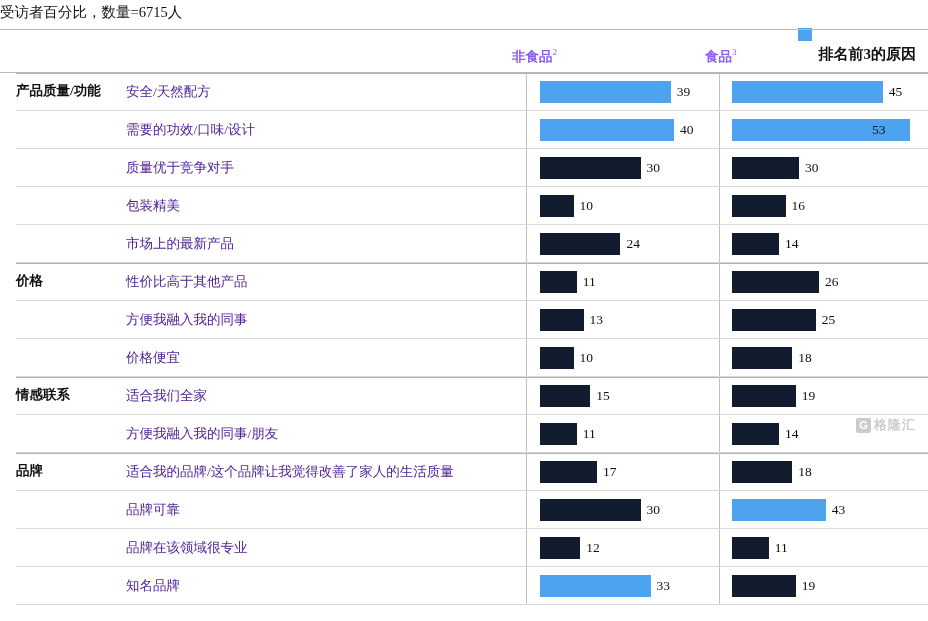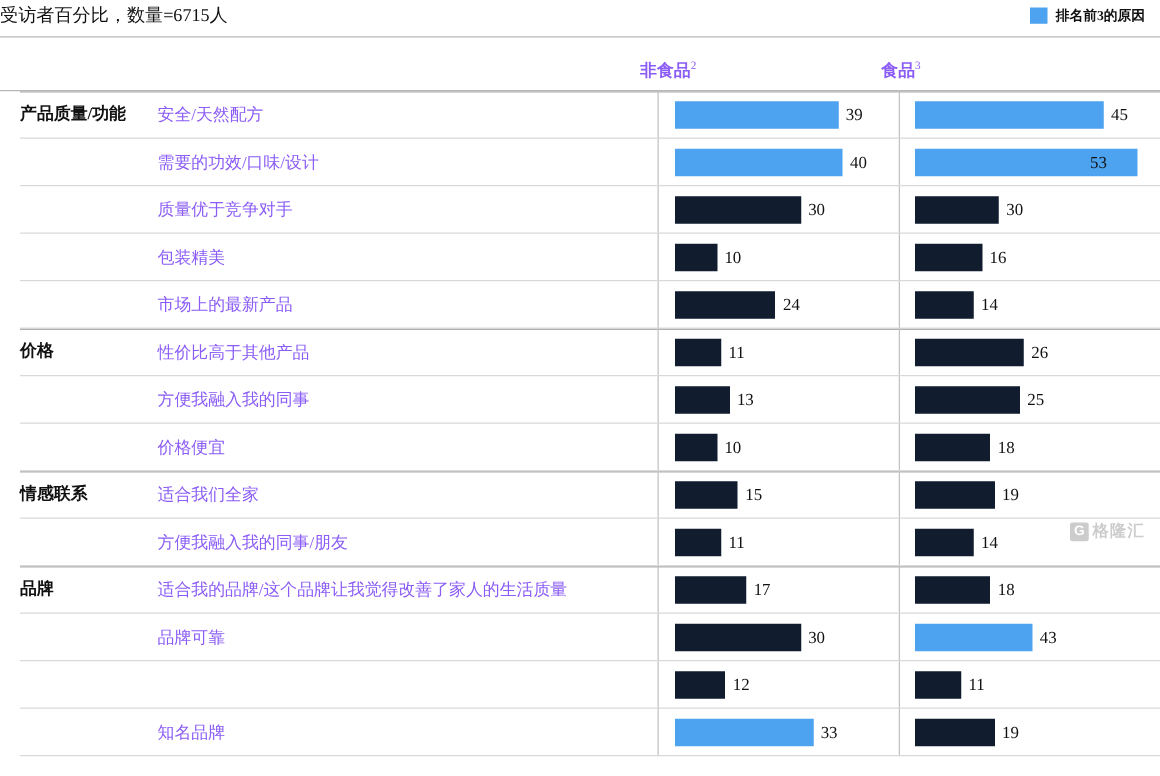--- a/index.html
+++ b/index.html
@@ -46,24 +46,25 @@
     align-items: center;
     gap: 7px;
   }
   .legend-swatch {
     width: 14px;
     height: 13px;
     background: #4da3ef;
     display: inline-block;
   }
   .legend-label {
-    font-size: 11px;
+    font-size: 15px;
     font-weight: bold;
     font-family: "Liberation Serif", serif;
     color: #111;
+    margin-top: 40px;
   }
   .header-rule {
     position: absolute;
     left: 0;
     top: 29px;
     width: 928px;
     height: 1px;
     background: #b9b9b9;
   }
 
@@ -131,21 +132,21 @@
     color: #111;
     white-space: nowrap;
   }
   .label {
     position: absolute;
     left: 110px;
     top: 10px;
     width: 400px;
     font-size: 13.5px;
     font-family: "Liberation Serif", serif;
-    color: #8b5cf6;
+    color: #4c1d95;
     white-space: nowrap;
   }
 
   
   .vrule {
     position: absolute;
     top: 0;
     width: 1px;
     background: #c2c2c2;
   }
@@ -345,20 +346,21 @@
         <div class="label">品牌可靠</div>
         <div class="vrule v1" style="height: 38px;"></div>
         <div class="vrule v2" style="height: 38px;"></div>
         <div class="bar nonfood bar-dark" style="width: 100.5px;"></div>
         <div class="barval" style="left: 630.5px;">30</div>
         <div class="bar food bar-light" style="width: 93.8px;"></div>
         <div class="barval" style="left: 815.8px;">43</div>
         <div class="rowline"></div>
       </div>
       <div class="row">
+        <div class="label">品牌在该领域很专业</div>
         <div class="vrule v1" style="height: 38px;"></div>
         <div class="vrule v2" style="height: 38px;"></div>
         <div class="bar nonfood bar-dark" style="width: 40.2px;"></div>
         <div class="barval" style="left: 570.2px;">12</div>
         <div class="bar food bar-dark" style="width: 36.85px;"></div>
         <div class="barval" style="left: 758.85px;">11</div>
         <div class="rowline"></div>
       </div>
       <div class="row">
         <div class="label">知名品牌</div>

